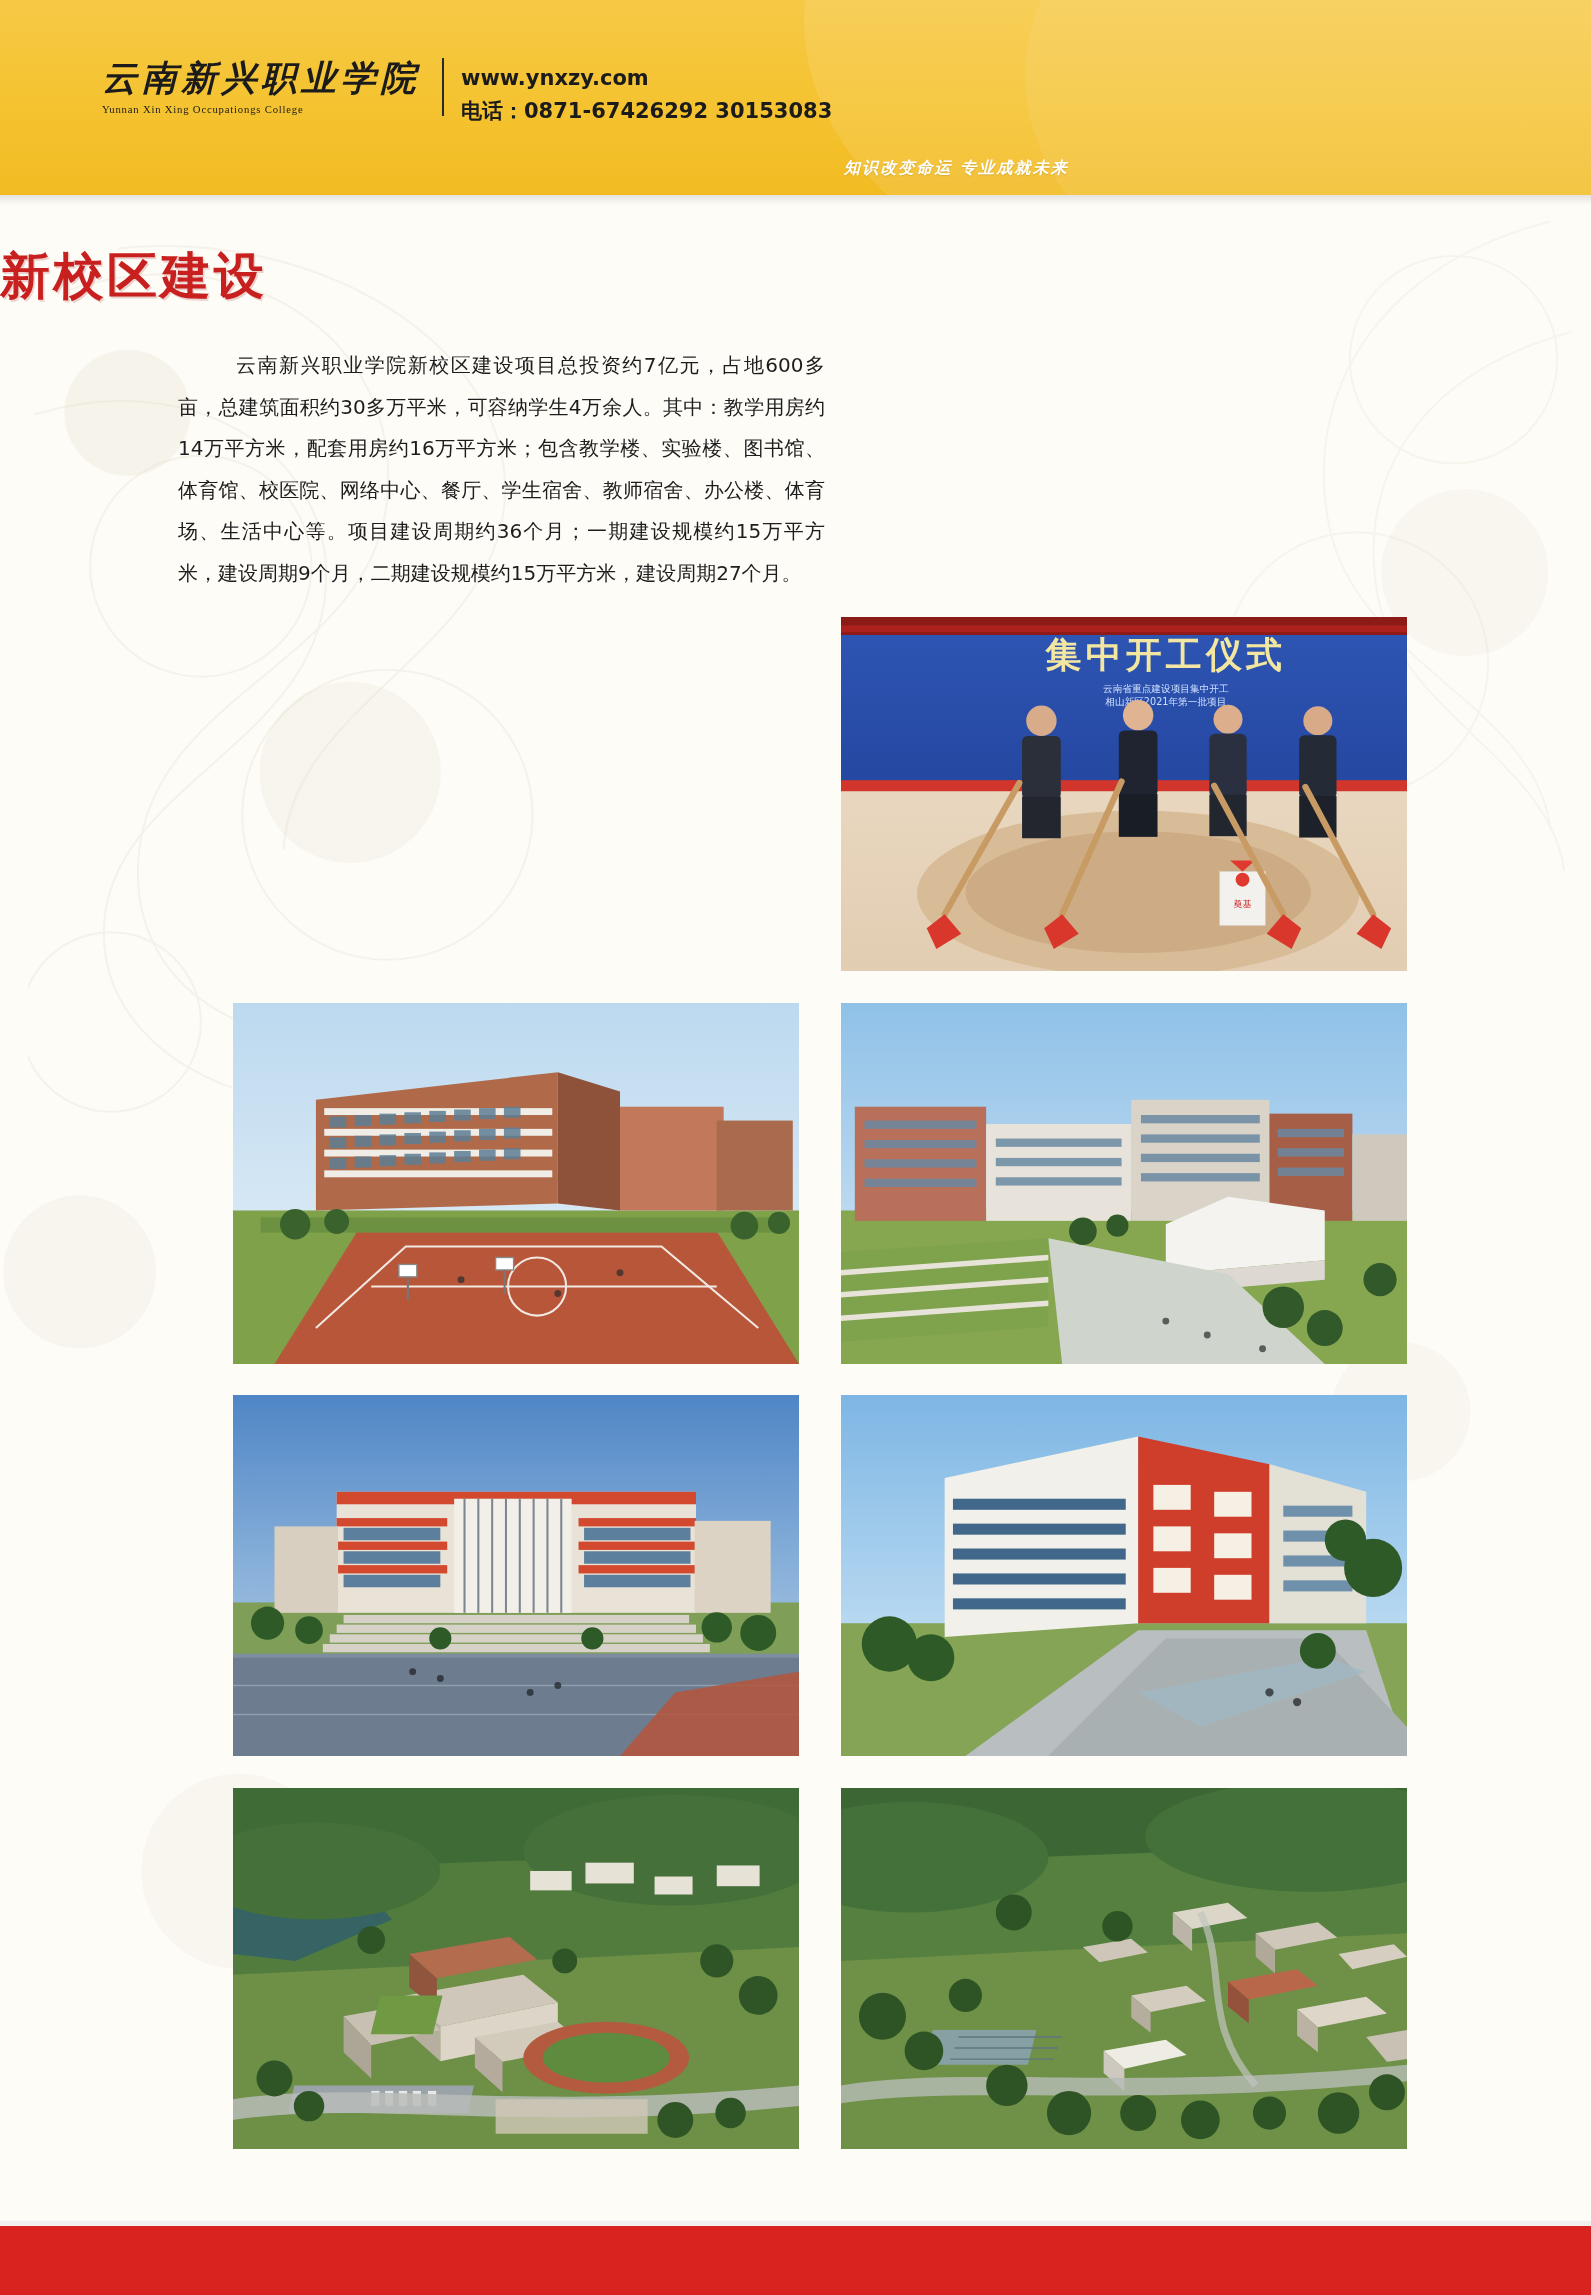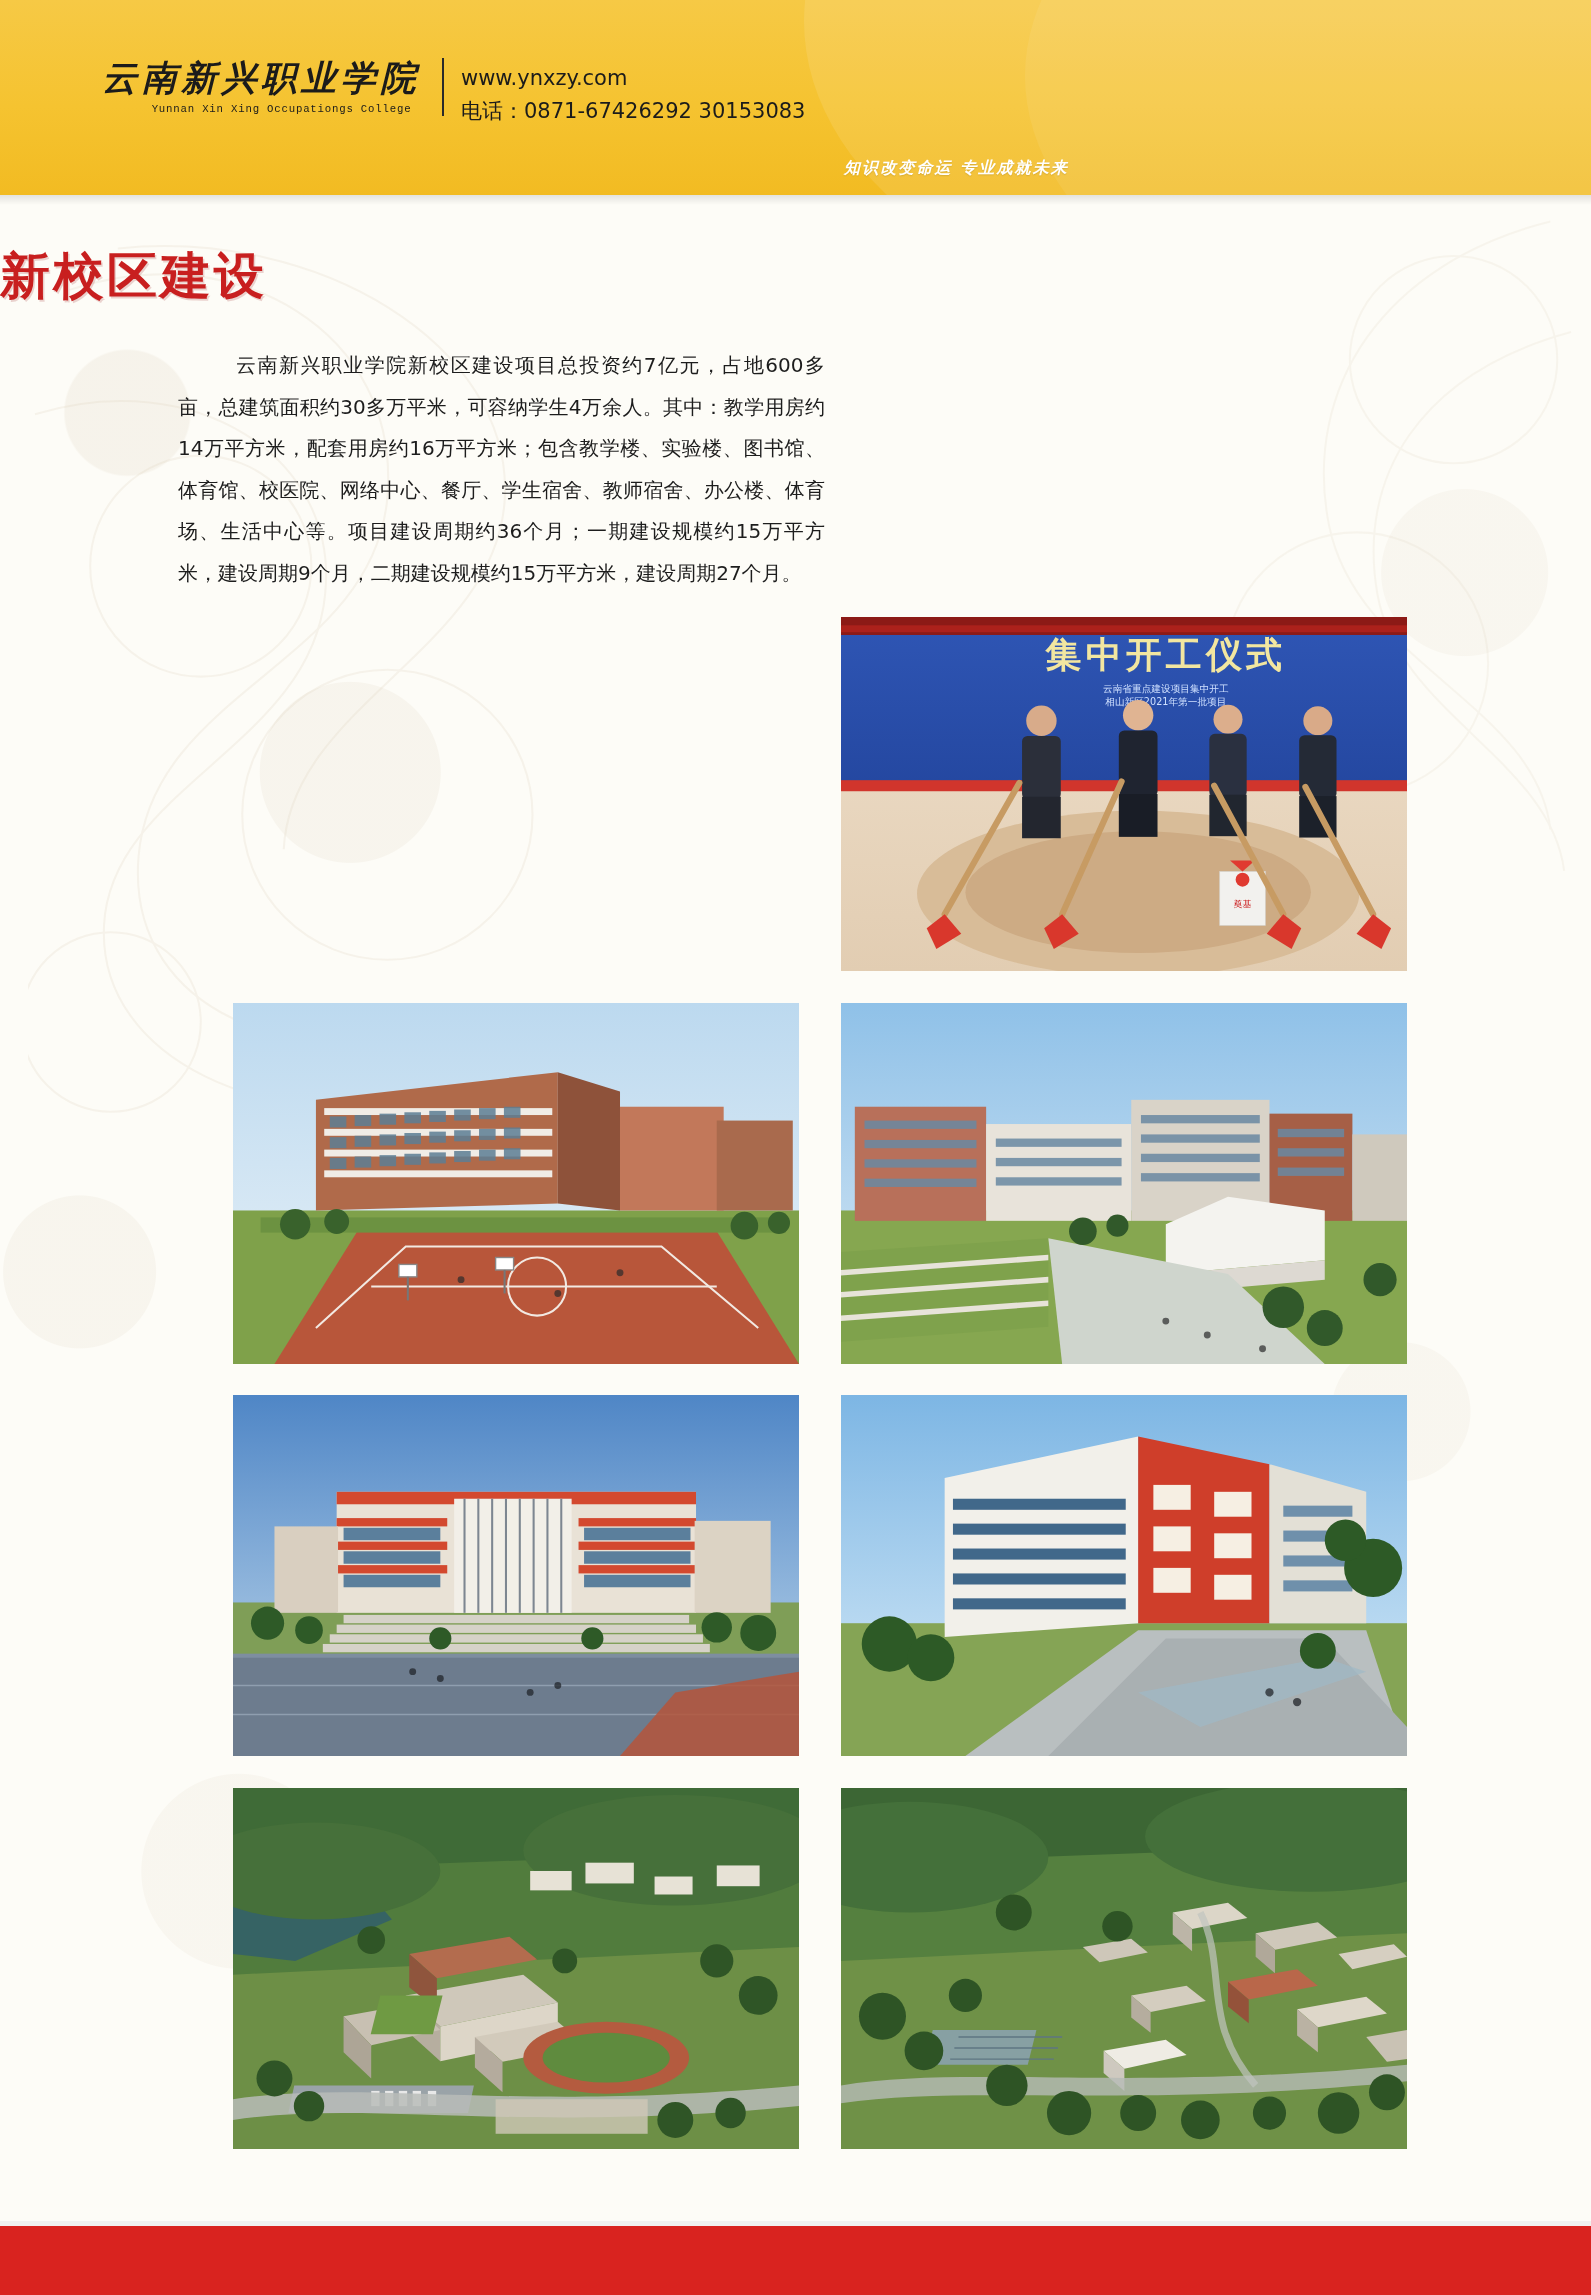--- a/index.html
+++ b/index.html
@@ -82,37 +82,36 @@
     font-size: 35px;
     font-weight: bold;
     color: #1b1b1b;
     letter-spacing: 4.8px;
     font-style: italic;
     line-height: 1.0;
     white-space: nowrap;
   }
   .logo-en {
     margin-top: 7px;
-    font-family: Liberation Mono, monospace;
+    font-family: Liberation Serif, serif;
     font-size: 10.7px;
     color: #1b1b1b;
     letter-spacing: 0.8px;
     white-space: nowrap;
-    text-align: center;
   }
   .logo-divider {
     position: absolute;
     left: 442px; top: 58px;
     width: 2.1px;
     height: 58px;
     background: #2a2a2a;
   }
   .contact-block {
     position: absolute;
-    left: 461px; top: 62px;
+    left: 461px; top: 62px; font-weight: bold;
   }
   .contact-line {
     font-family: "DejaVu Sans", sans-serif;
     font-size: 21px;
     color: #1b1b1b;
     line-height: 1.55;
     white-space: nowrap;
   }
   .slogan {
     position: absolute;

